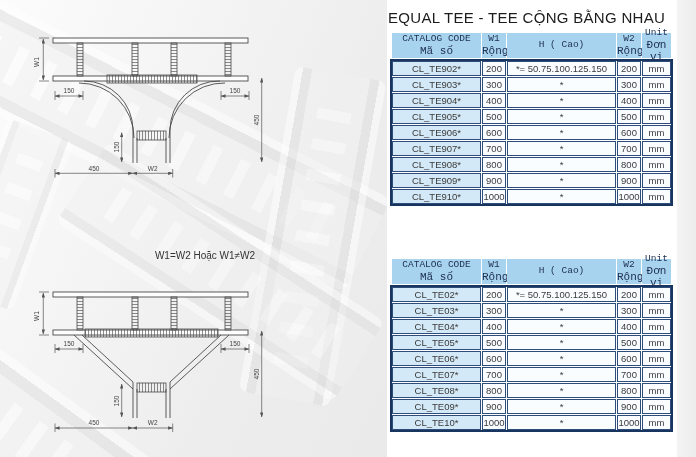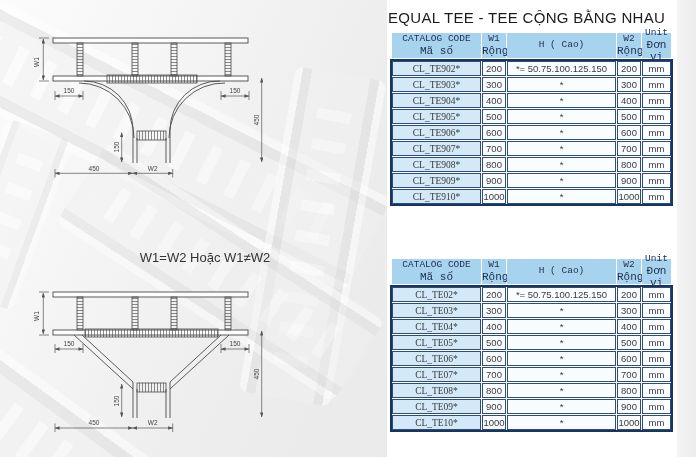--- a/index.html
+++ b/index.html
@@ -11,34 +11,34 @@
   .trayH::after{content:"";position:absolute;left:5%;right:5%;top:31%;bottom:31%;border-radius:4px;
     background:repeating-linear-gradient(90deg,rgba(255,255,255,0) 0,rgba(255,255,255,0) 20px,rgba(255,255,255,.85) 20px,rgba(255,255,255,.85) 31px);}
   .trayV{background:linear-gradient(90deg,#fff 0,#fff 8%,#dedede 8%,#dedede 18%,#f1f1f1 18%,#f1f1f1 82%,#dedede 82%,#dedede 92%,#fff 92%,#fff 100%);}
   .trayV::after{content:"";position:absolute;top:5%;bottom:5%;left:31%;right:31%;border-radius:4px;
     background:repeating-linear-gradient(180deg,rgba(255,255,255,0) 0,rgba(255,255,255,0) 20px,rgba(255,255,255,.85) 20px,rgba(255,255,255,.85) 31px);}
   #white-panel{position:absolute;z-index:2;left:387px;top:0;width:309px;height:457px;background:#ffffff;}
   #right-strip{position:absolute;z-index:3;left:677px;top:0;width:19px;height:457px;
     background:linear-gradient(90deg,#f4f4f4,#ececec);}
   .layer{position:absolute;z-index:4;}
   #page-title{left:388px;top:9px;width:290px;text-align:left;font-size:15px;letter-spacing:.3px;color:#1c1c1c;}
-  .note{left:125px;top:250px;width:160px;text-align:center;font-size:13px;line-height:1.2;color:#333;}
+  .note{left:125px;top:250px;width:160px;text-align:center;font-size:10px;line-height:1.2;color:#333;}
   .draw{position:absolute;z-index:4;}
   
   .cat-table{z-index:4;}
   .t-head{display:grid;grid-template-columns:89px 24px 109px 24px 29px;gap:1px;padding:0 2px;margin-bottom:1px;font-family:Liberation Mono, monospace;}
   .hc{background:#a8d3ef;color:#203354;height:25px;display:flex;flex-direction:column;justify-content:center;
       text-align:center;line-height:1.12;}
   .hc .en{font-size:9.5px;}
   .hc .vi{font-size:11px;}
   .t-body{display:grid;grid-template-columns:89px 24px 109px 24px 29px;gap:1px;width:fit-content;
           border:2px solid #17355f;background:#fff;}
   .c{box-sizing:border-box;height:15px;border:1px solid #2e4d7b;background:#fafdff;color:#3a3a3a;
      font-size:9.5px;display:flex;align-items:center;justify-content:center;overflow:hidden;white-space:nowrap;}
-  .c.col0{background:#d4e9f7;font-family:Liberation Serif, serif;}
+  .c.col0{background:#d4e9f7;}
   svg text{font-family:"Liberation Sans",sans-serif;fill:#444;font-size:6.5px;}
   svg .ln{stroke:#4a4a4a;stroke-width:.9;fill:none;}
   svg .rail{fill:#fdfdfd;stroke:#4a4a4a;stroke-width:.9;}
   svg .dim{stroke:#555;stroke-width:.7;fill:none;}
 </style>
 </head>
 <body>
 
 <div id="stage">
 

